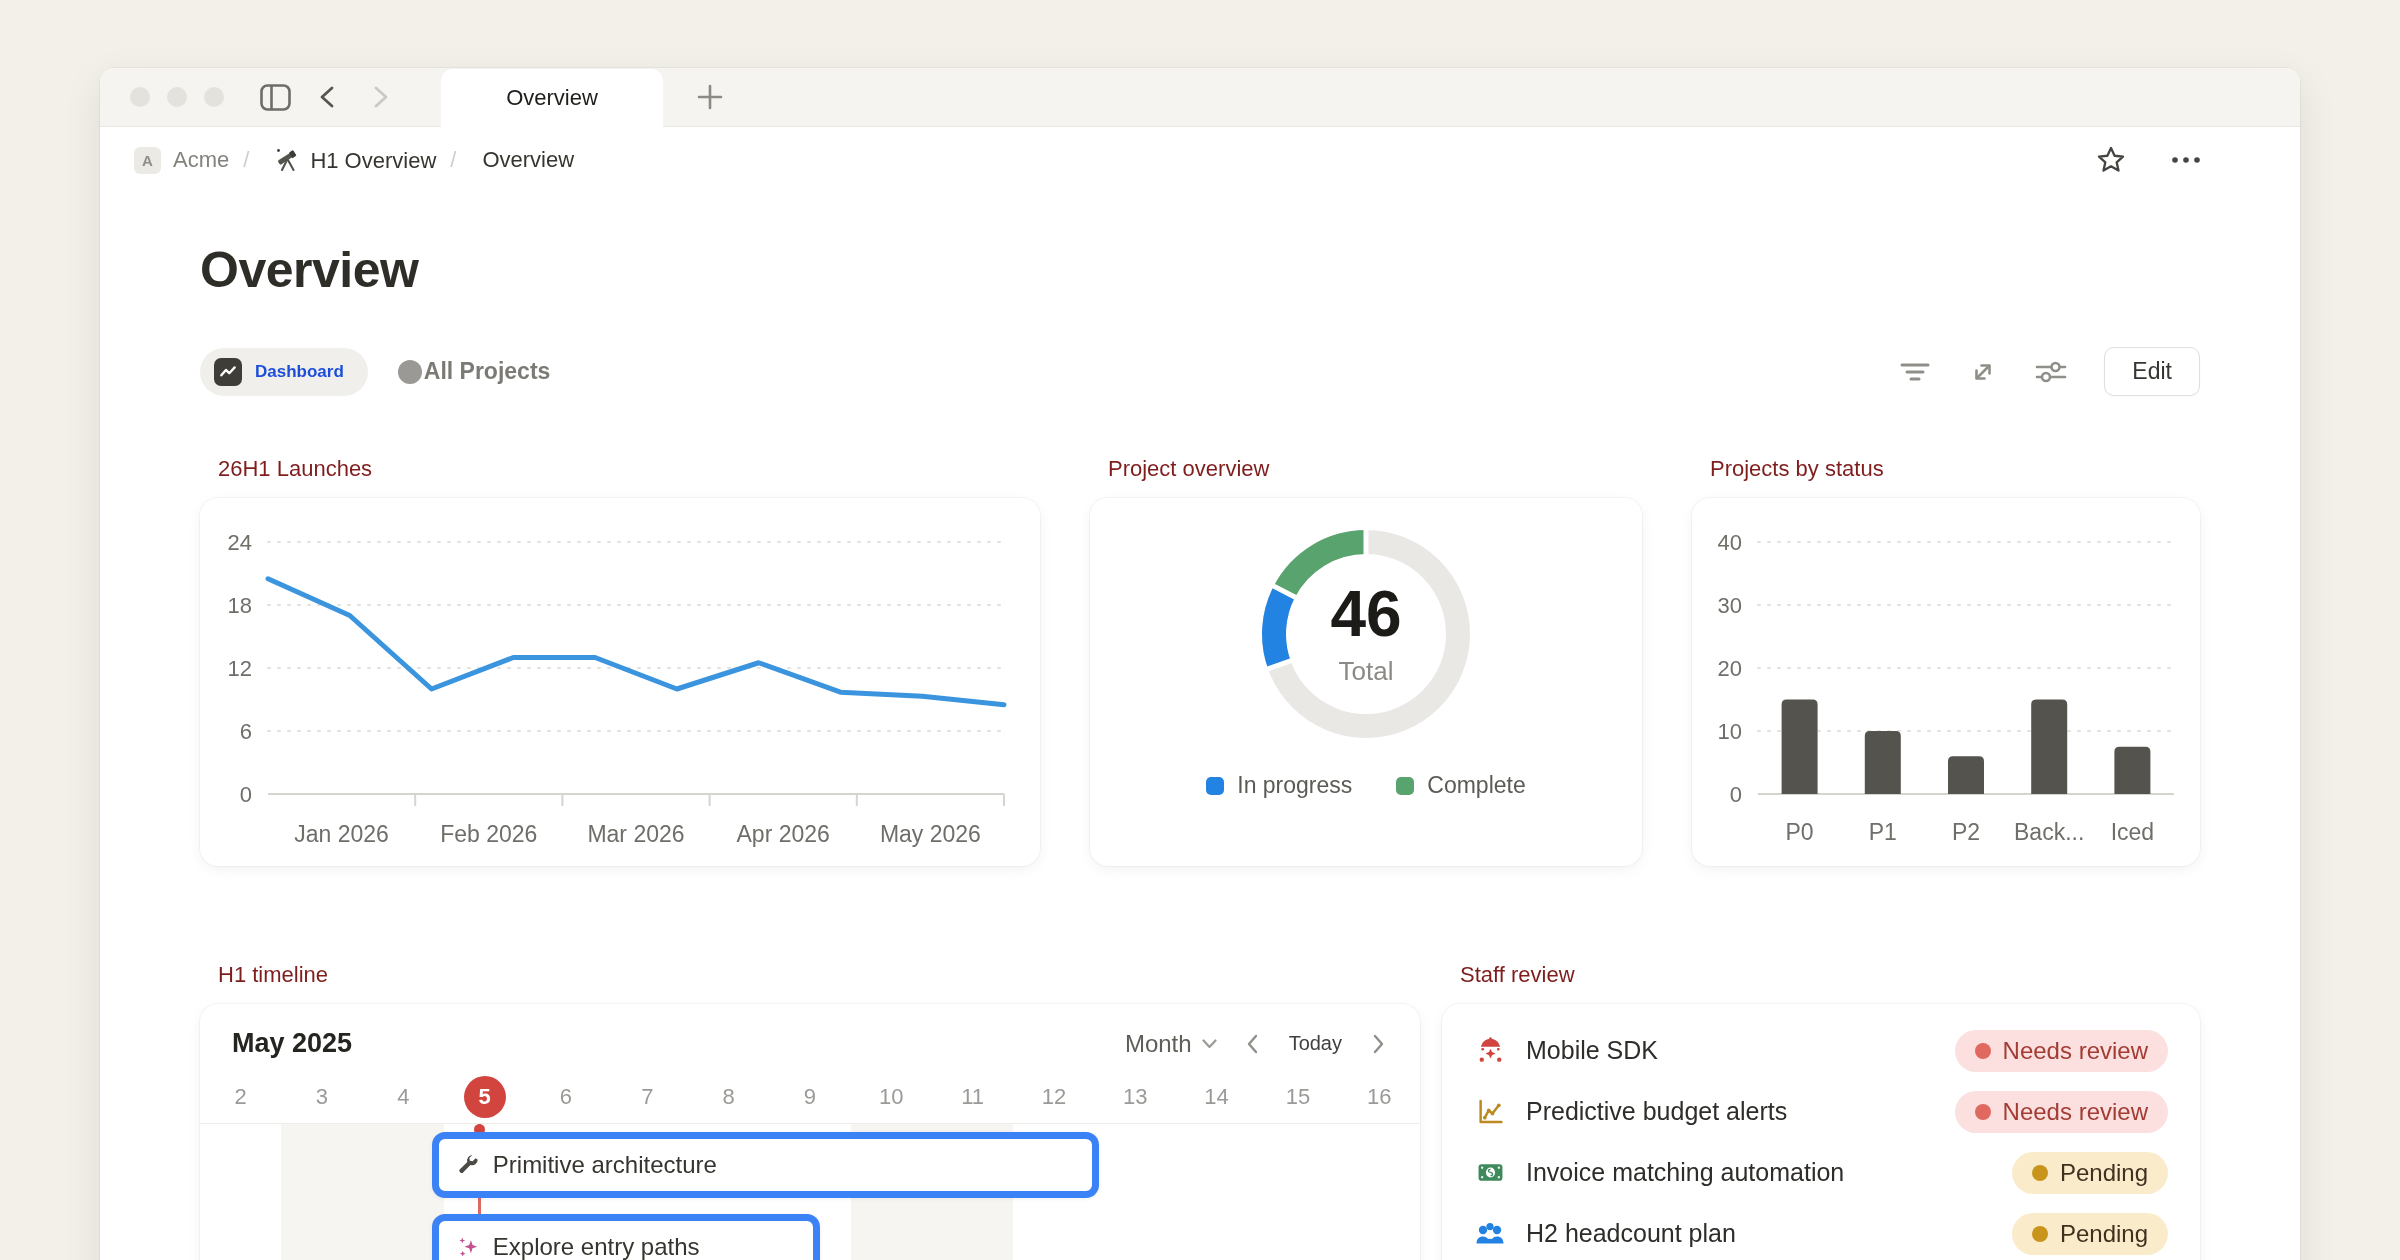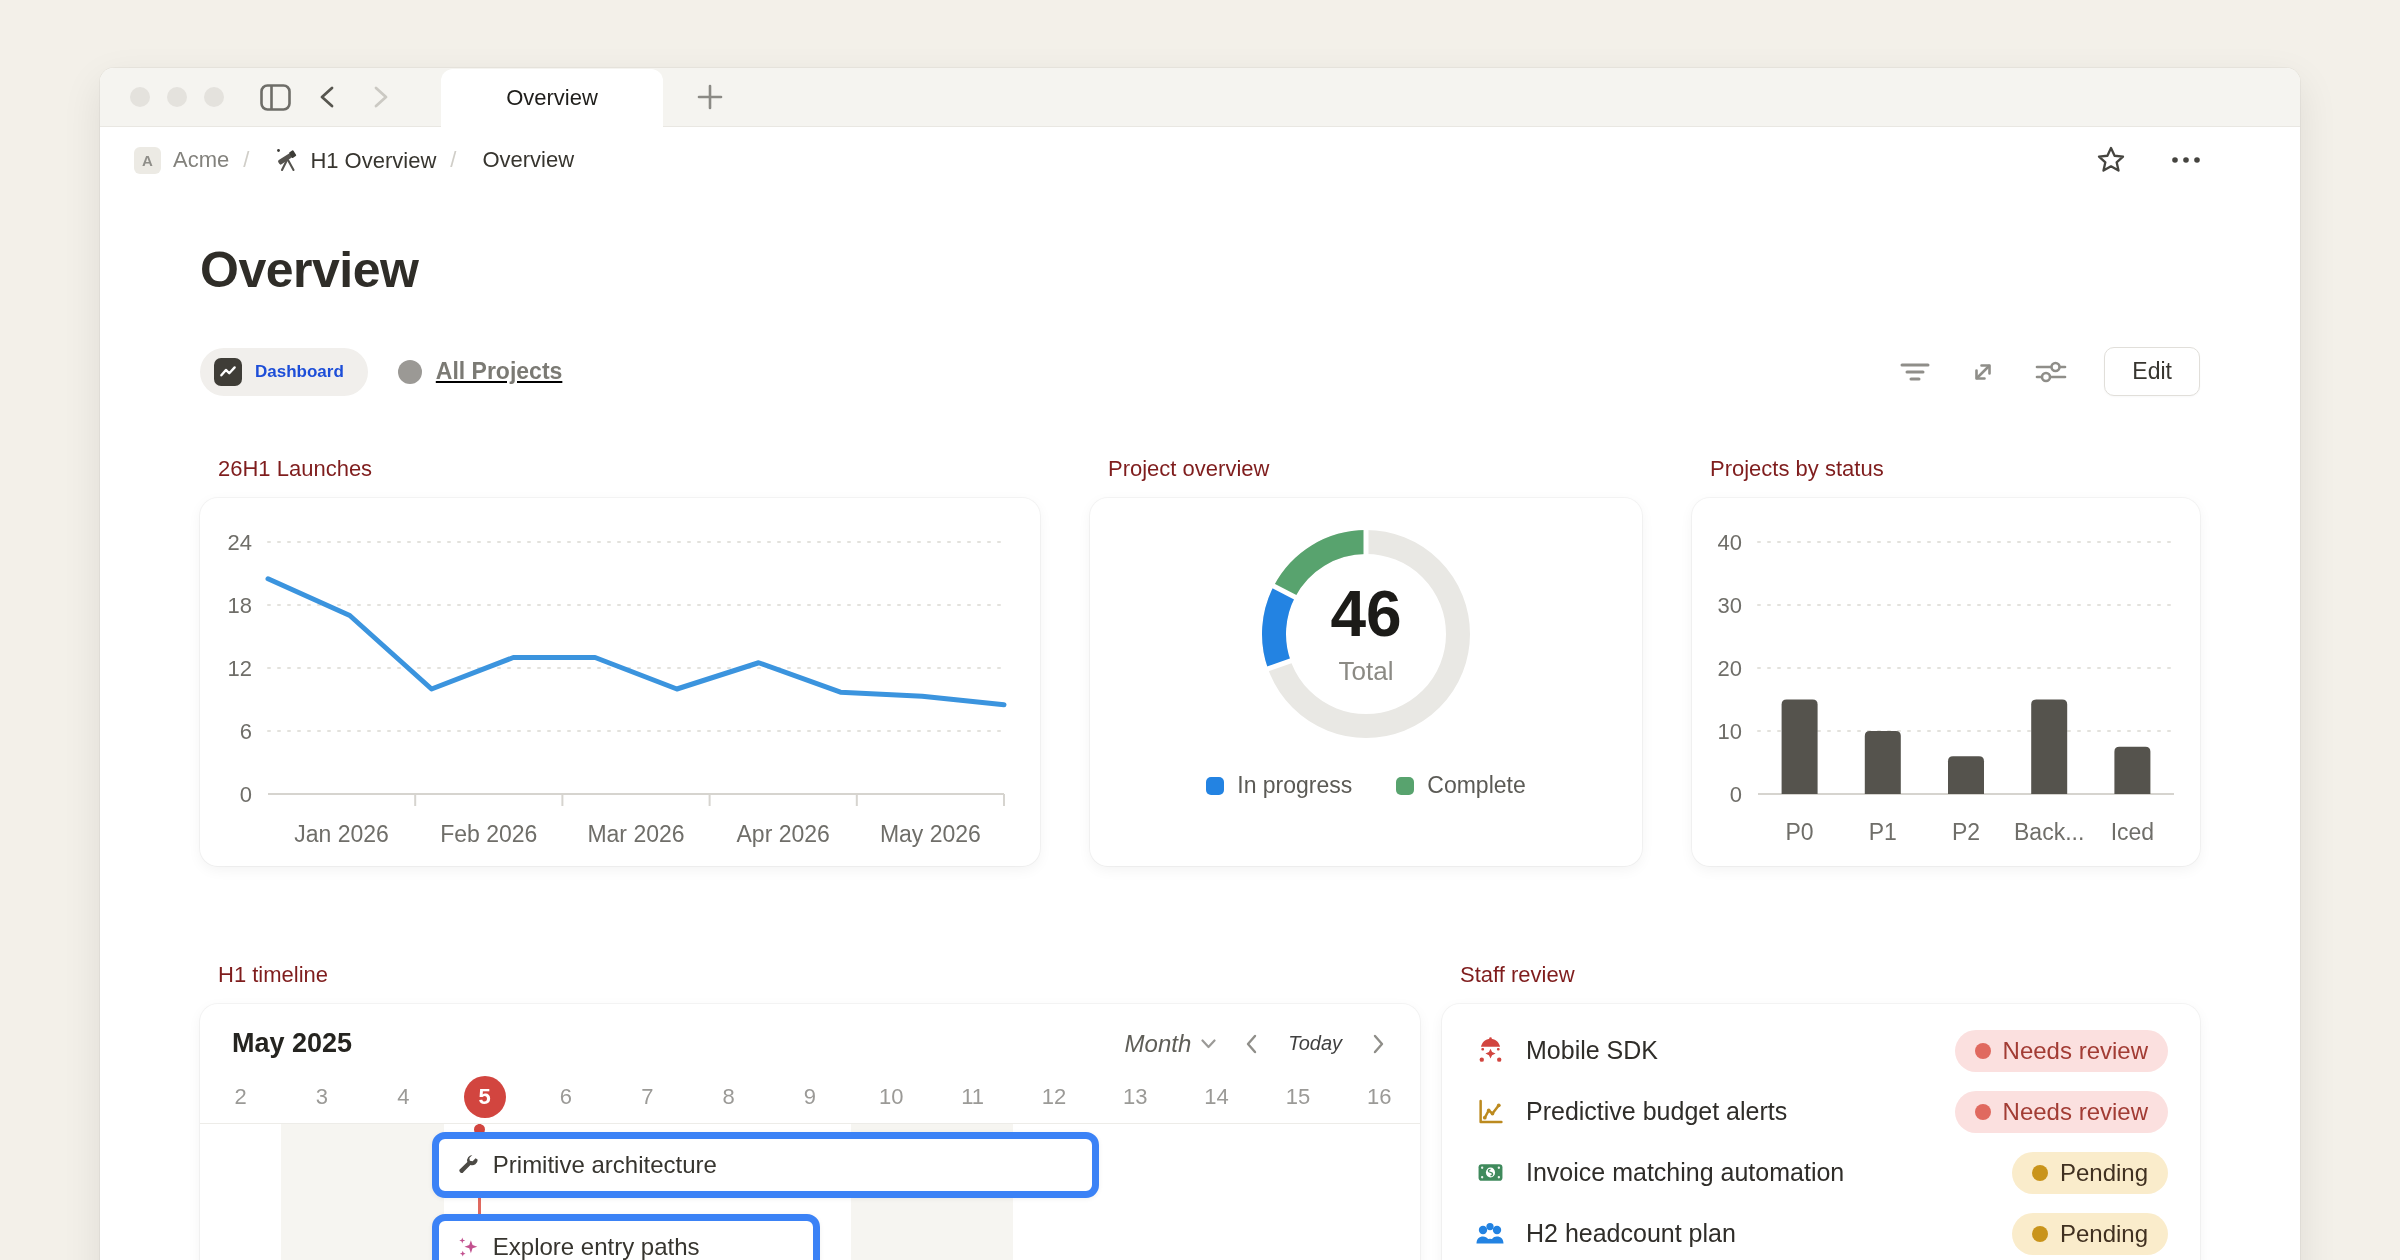--- a/index.html
+++ b/index.html
@@ -37,21 +37,21 @@
   .crumb-sep{font-size:22px;color:#d0cec8;margin:0 14px;}
   .crumb-ico{margin-right:9px;display:inline-flex;vertical-align:-4px;}
   .topbar-right{margin-left:auto;display:flex;align-items:center;gap:44px;margin-right:64px;}
   
   .content{padding:0 100px;}
   .page-title{margin-top:48px;font-size:50px;font-weight:700;color:#2f2d28;letter-spacing:-.5px;}
   .viewbar{margin-top:48px;display:flex;align-items:center;}
   .view-pill{display:flex;align-items:center;gap:13px;background:#f1efec;border-radius:28px;
     padding:10px 24px 10px 14px;cursor:default;}
   .view-pill .lbl{font-size:17px;font-weight:600;color:#1d4ed8;}
-  .view-plain{display:flex;align-items:center;gap:14px;margin-left:30px;text-decoration:underline;}
+  .view-plain{display:flex;align-items:center;gap:2px;margin-left:30px;}
   .view-plain .lbl{font-size:23px;font-weight:600;color:#7b7a74;}
   .chart-badge{width:28px;height:28px;border-radius:7px;background:#3f3d37;display:flex;
     align-items:center;justify-content:center;}
   .gray-dot{width:24px;height:24px;border-radius:50%;background:#9b9995;}
   .viewbar-right{margin-left:auto;display:flex;align-items:center;gap:36px;}
   .edit-btn{border:1.5px solid #e1dfda;border-radius:10px;background:#fff;font-size:23px;
     color:#37352f;padding:10px 27px;box-shadow:0 1px 2px rgba(0,0,0,.03);}
   
   .row1{margin-top:60px;display:grid;grid-template-columns:840px 552px 508px;column-gap:50px;}
   .row2{margin-top:96px;display:grid;grid-template-columns:1220px 758px;column-gap:22px;}
@@ -66,21 +66,21 @@
     justify-content:center;}
   .donut-value{font-size:64px;font-weight:700;color:#1c1b18;line-height:1;}
   .donut-cap{font-size:26px;color:#8b8a84;margin-top:10px;}
   .legend{display:flex;gap:44px;margin-top:28px;}
   .legend-item{display:flex;align-items:center;gap:13px;font-size:23px;color:#5b5a55;}
   .legend-item .sw{width:18px;height:18px;border-radius:5px;}
   
   .tl-card{height:420px;position:relative;overflow:hidden;}
   .tl-head{display:flex;align-items:center;padding:24px 32px 6px 32px;}
   .tl-month{font-size:27px;font-weight:600;color:#252420;}
-  .tl-controls{margin-left:auto;display:flex;align-items:center;gap:26px;font-style:italic;}
+  .tl-controls{margin-left:auto;display:flex;align-items:center;gap:26px;}
   .tl-zoom{display:flex;align-items:center;gap:10px;font-size:24px;color:#5f5e58;}
   .tl-today{font-size:20px;color:#404040;}
   .tl-days{display:flex;height:52px;align-items:center;border-bottom:1px solid #edece8;
     position:relative;margin-top:6px;}
   .tl-day{flex:1;display:flex;align-items:center;justify-content:center;font-size:22px;color:#9b9a97;}
   .tl-day .today-c{width:42px;height:42px;border-radius:50%;background:#d2453f;color:#fff;
     display:flex;align-items:center;justify-content:center;font-weight:600;font-size:22px;}
   .tl-body{position:relative;height:300px;}
   .weekend{position:absolute;top:0;bottom:0;background:#f6f5f1;z-index:0;}
   .today-line{position:absolute;top:0;bottom:0;width:2.5px;background:#e0695f;z-index:1;}

